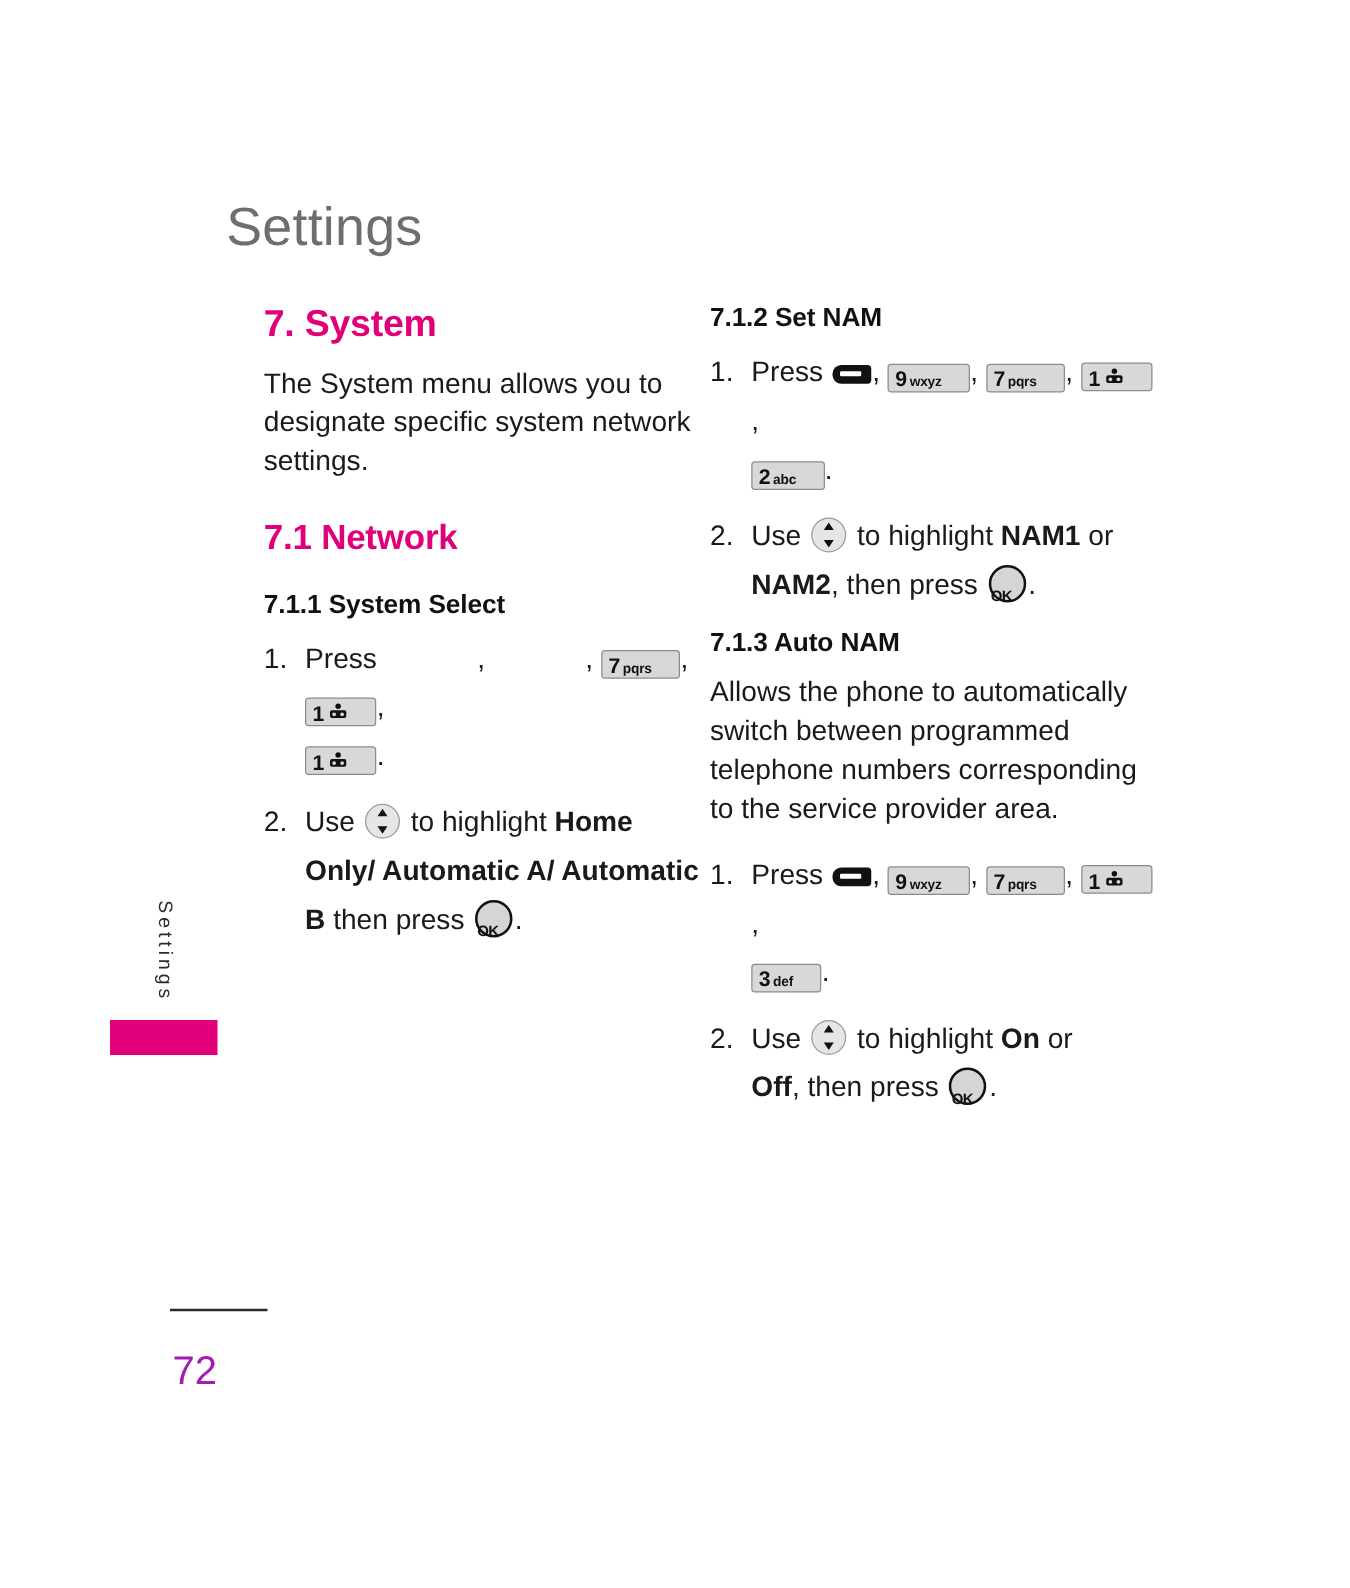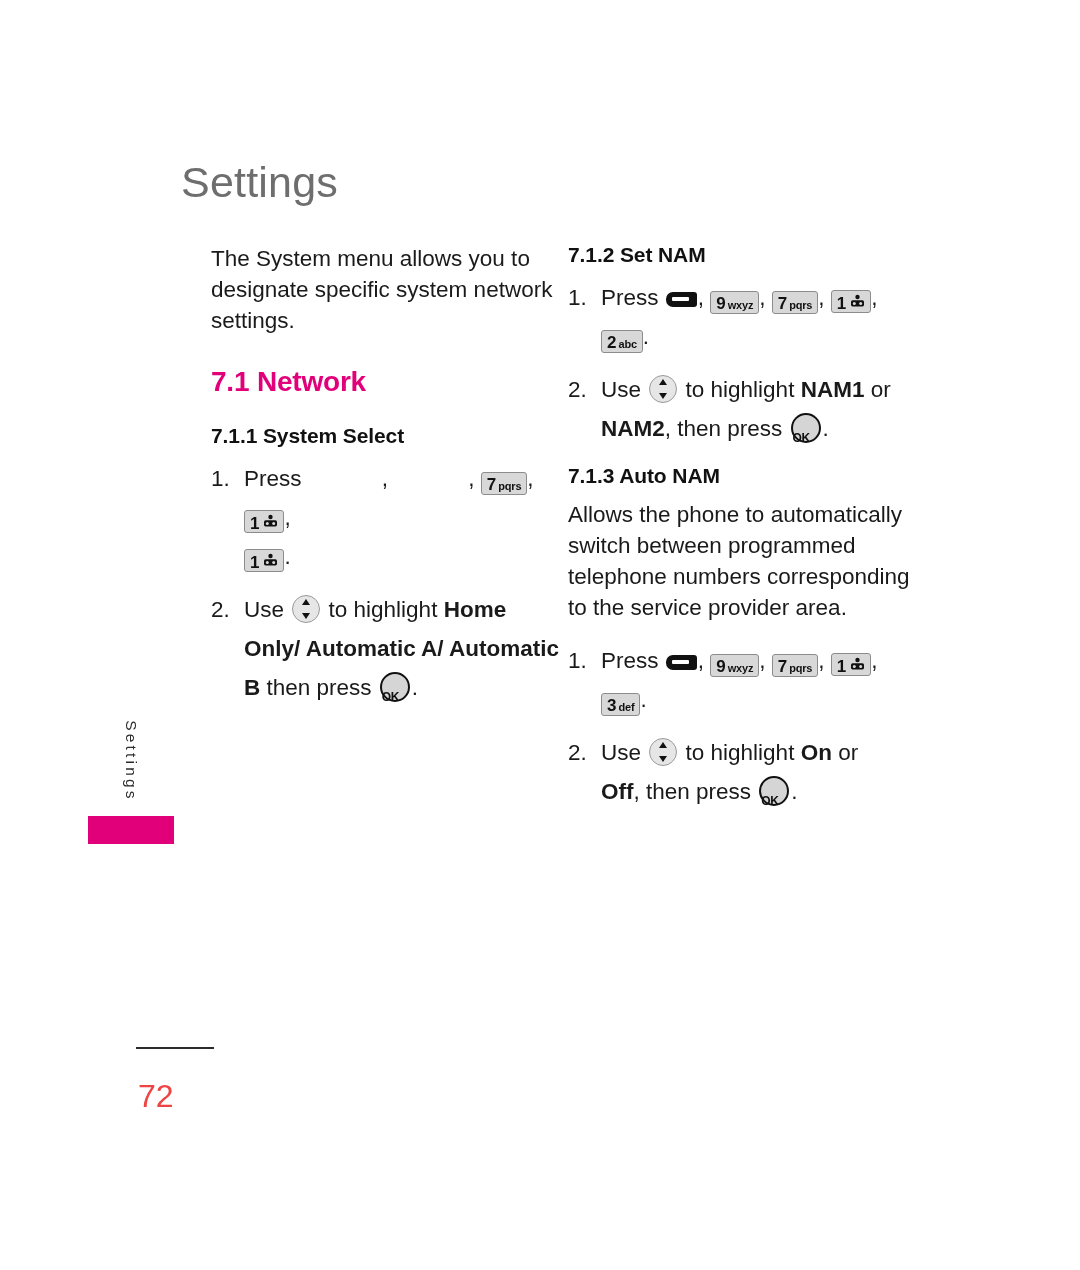--- a/index.html
+++ b/index.html
@@ -115,21 +115,21 @@
   .step b { font-weight: bold; }
   .sp { display: inline-block; width: 30px; }
 
   
   .key {
     display: inline-block;
     vertical-align: -4px;
     background: #d8d8d8;
     border: 1.5px solid #8c8c8c;
     border-radius: 3px;
-    padding: 1px 5px 2px 5px;
+    padding: 1px 22px 2px 5px;
     line-height: 17px;
     height: 18px;
     white-space: nowrap;
     box-sizing: content-box;
   }
   .key .kd {
     font-size: 17px;
     font-weight: bold;
     color: #111;
     letter-spacing: 0;
@@ -233,35 +233,36 @@
     top: 1047px;
     width: 78px;
     height: 2px;
     background: #2b2b2b;
   }
   .folio {
     position: absolute;
     left: 138px;
     top: 1078px;
     font-size: 32px;
-    color: #ef4444;
+    color: #a21caf;
   }
 </style>
 </head>
 <body>
 
 <div class="running-head">Settings</div>
 
 <div class="side-tab">
   <div class="side-tab-label">Settings</div>
   <div class="side-tab-block"></div>
 </div>
 
 <div class="col col-left">
 
+  <h1 class="h-major">7. System</h1>
 
   <p class="body">The System menu allows you to designate specific system network settings.</p>
 
   <h2 class="h-section">7.1 Network</h2>
 
   <h3 class="h-sub">7.1.1 System Select</h3>
 
 
   <div class="step">
     <span class="num">1.</span>

